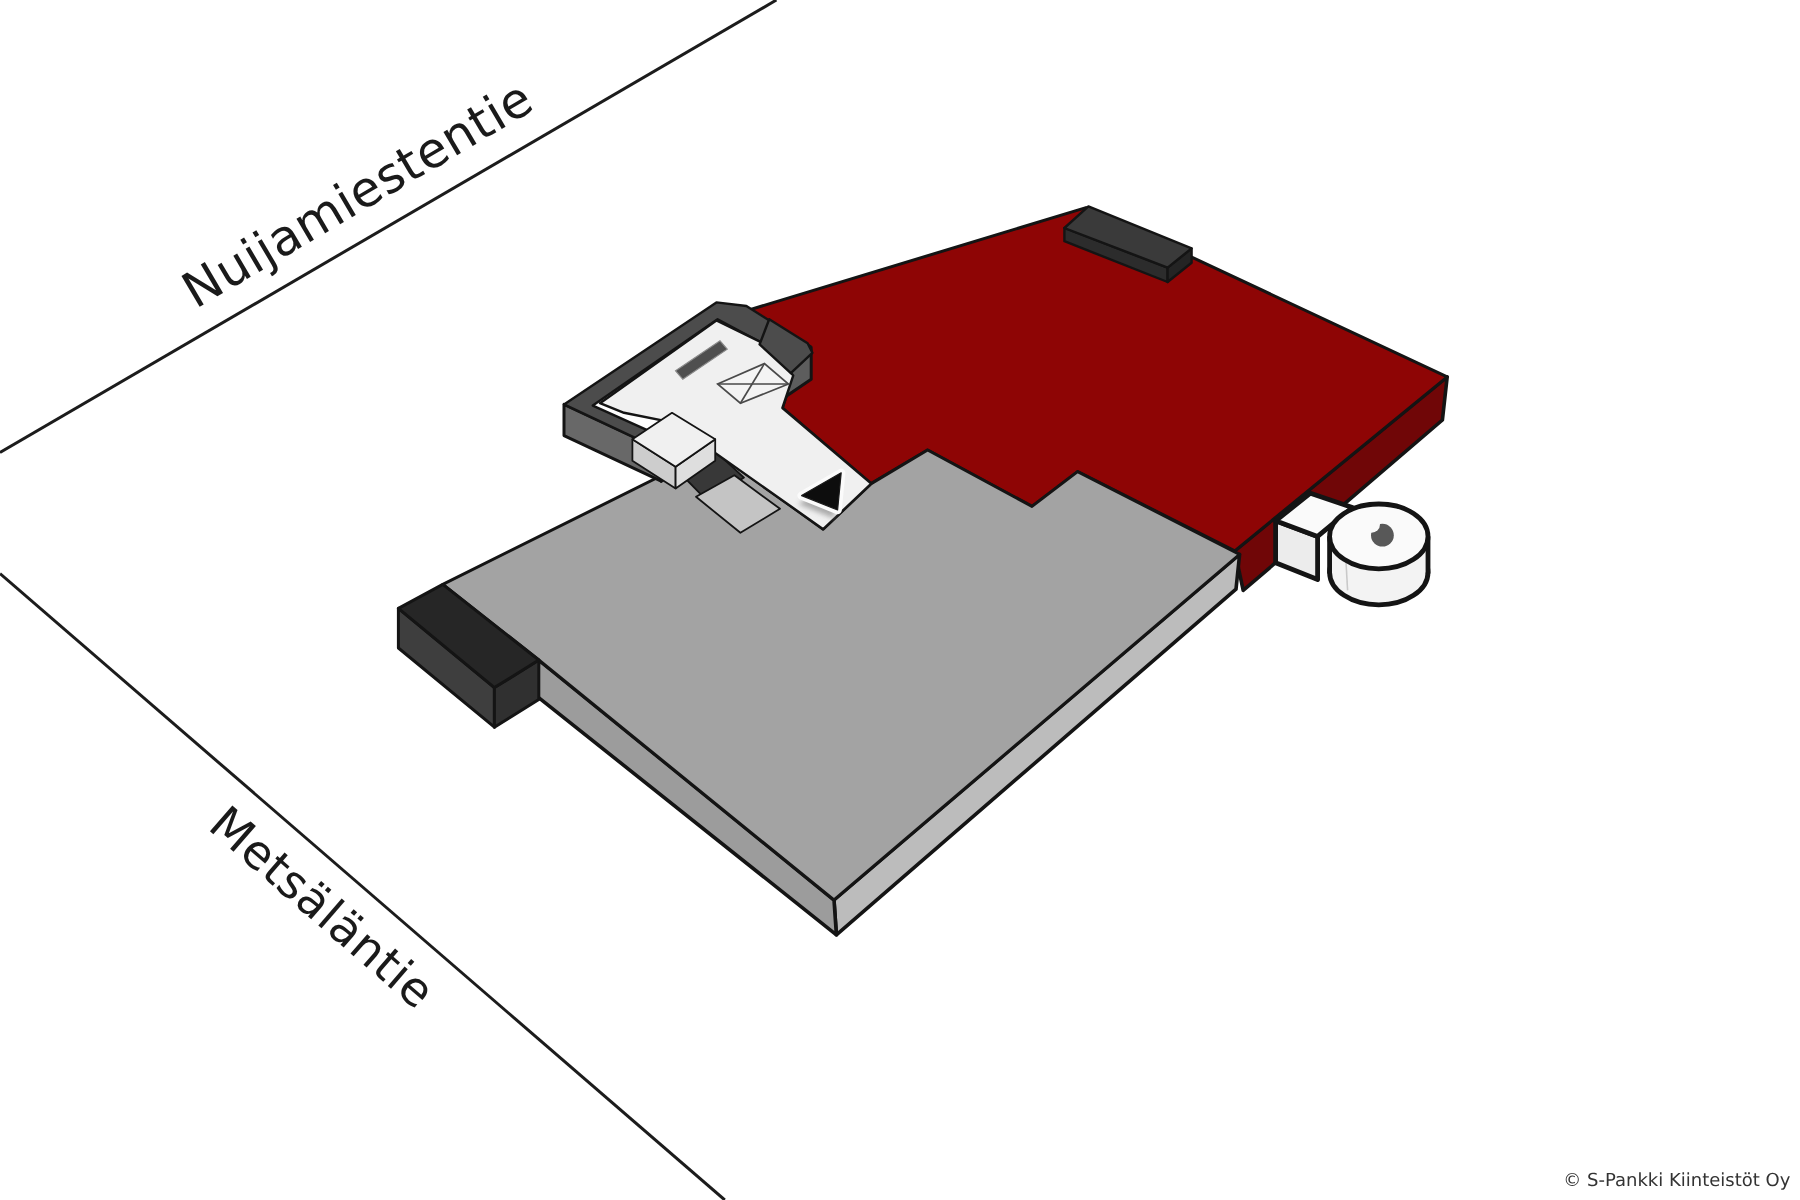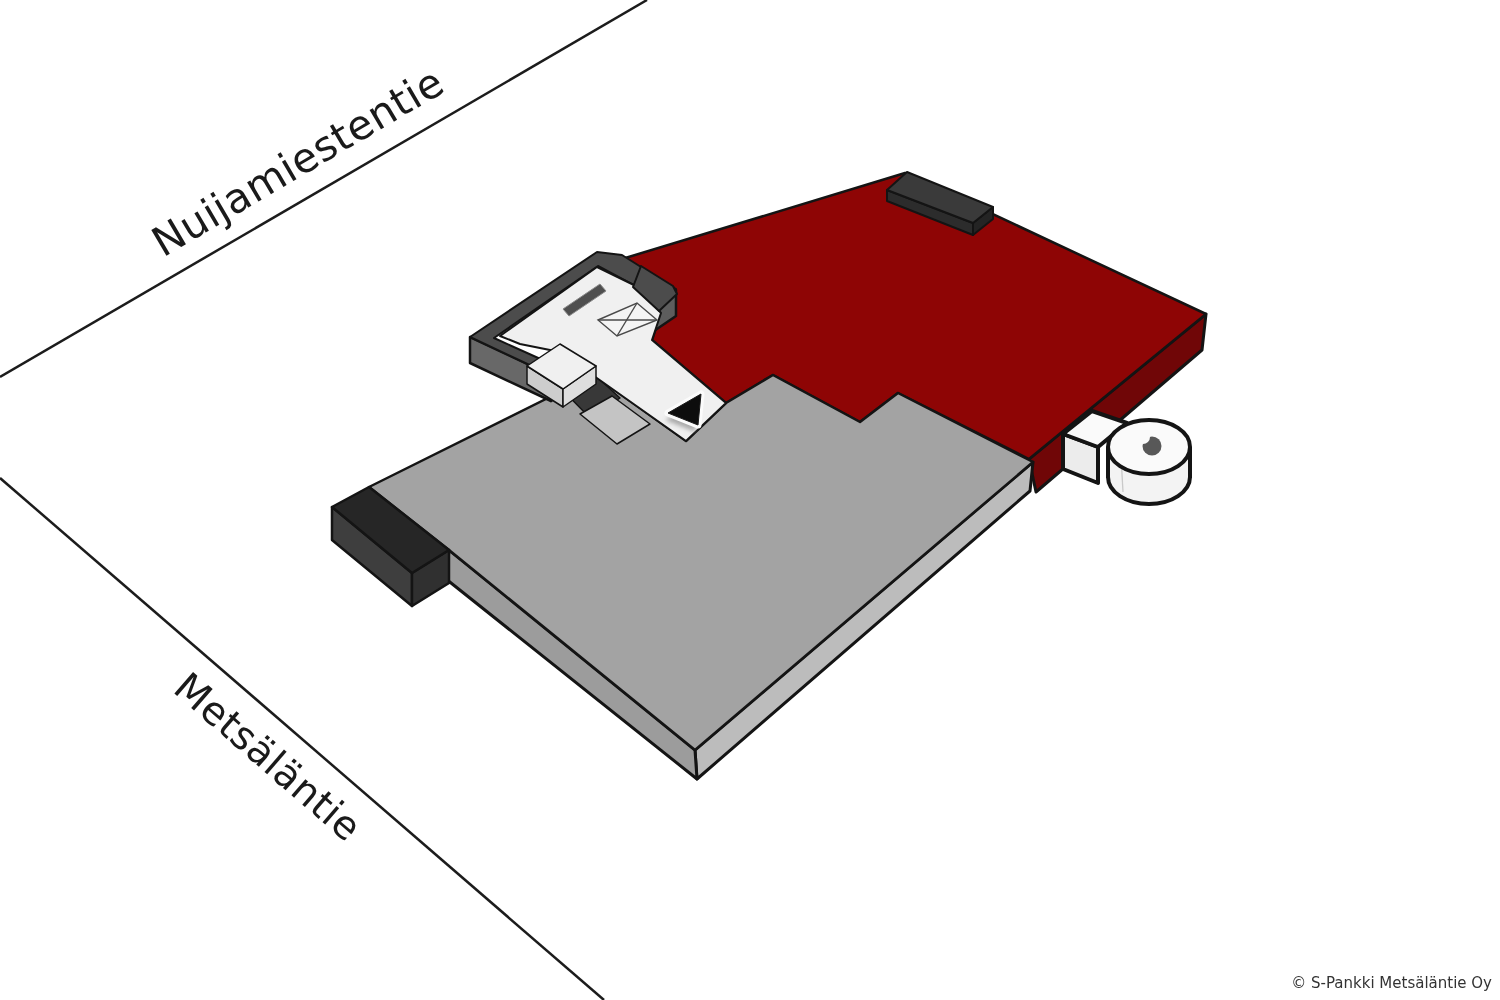--- a/index.html
+++ b/index.html
@@ -113,15 +113,15 @@
       <ellipse cx="1149" cy="447" rx="41" ry="27" stroke="#141414" stroke-width="4" fill="#fafafa"></ellipse>
       <circle cx="1152" cy="446" r="9.5" fill="#585858"></circle>
       <circle cx="1143" cy="437" r="7" fill="#fafafa"></circle>
     </g>
   </svg>
 
   <div id="street-label-top" class="street-label">Nuijamiestentie</div>
 
   <div id="street-label-bottom" class="street-label">Metsäläntie</div>
 
-  <div id="watermark">© S-Pankki Metsäläntie Oy</div>
+  <div id="watermark">© S-Pankki Kiinteistöt Oy</div>
 
 </div>
 
 </body></html>

